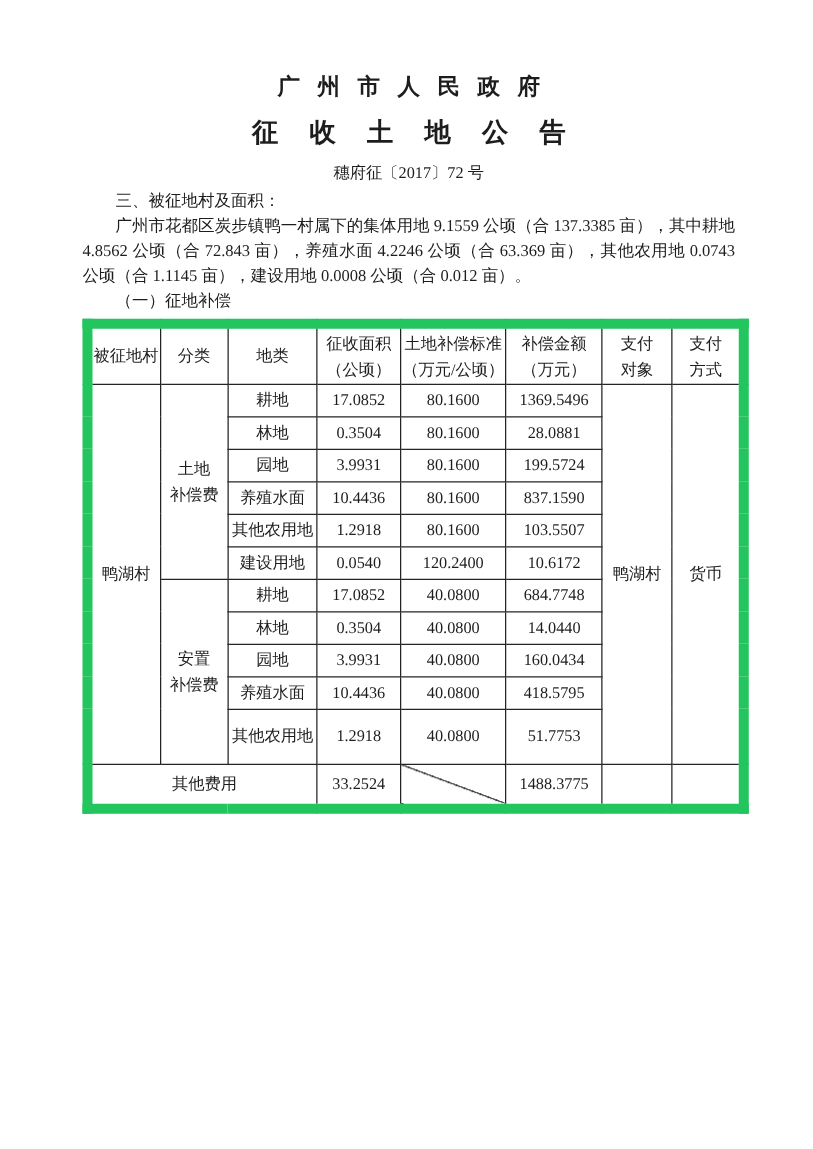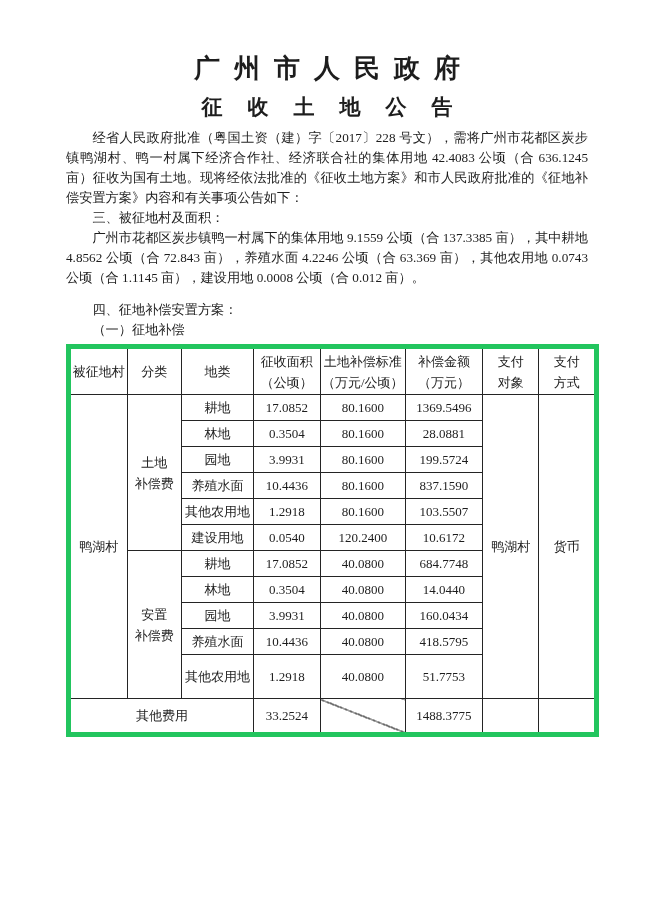--- a/index.html
+++ b/index.html
@@ -10,21 +10,21 @@
     margin: 0 auto;
     background: #ffffff;
     box-sizing: border-box;
     padding: 54px 62px 0 66px;
     font-family: "Liberation Serif", "DejaVu Serif", serif;
     color: #1d1d1d;
     overflow: hidden;
   }
   .doc-title {
     margin: 0;
-    font-size: 26px;
+    font-size: 18px;
     font-weight: bold;
     text-align: center;
     letter-spacing: 14px;
     padding-left: 14px;
     line-height: 30px;
   }
   .doc-subtitle {
     margin: 10px 0 0 0;
     font-size: 21px;
     font-weight: bold;
@@ -49,21 +49,21 @@
     text-indent: 2em;
     word-break: break-all;
   }
   .body-text p.spacer-before { margin-top: 12px; }
 
   table.comp-table {
     border-collapse: collapse;
     table-layout: fixed;
     width: 533px;
     margin-top: 4px;
-    border: 5px solid #22c55e;
+    border: 8px solid #22c55e;
   }
   .comp-table th, .comp-table td {
     border: 1px solid #242424;
     text-align: center;
     vertical-align: middle;
     font-size: 13px;
     font-weight: normal;
     padding: 0;
     line-height: 20px;
     overflow: hidden;
@@ -81,26 +81,25 @@
   }
   .two-line div { line-height: 21px; }
 </style>
 </head>
 <body>
 
 <div class="page">
 
   <h1 class="doc-title">广州市人民政府</h1>
   <h2 class="doc-subtitle">征收土地公告</h2>
+  <div class="doc-number">穗府征〔2017〕72 号</div>
 
   <div class="body-text">
-    <p>经省人民政府批准（粤国土资（建）字〔2017〕228 号文），需将广州市花都区炭步镇鸭湖村、鸭一村属下经济合作社、经济联合社的集体用地 42.4083 公顷（合 636.1245 亩）征收为国有土地。现将经依法批准的《征收土地方案》和市人民政府批准的《征地补偿安置方案》内容和有关事项公告如下：</p>
     <p>三、被征地村及面积：</p>
     <p>广州市花都区炭步镇鸭一村属下的集体用地 9.1559 公顷（合 137.3385 亩），其中耕地 4.8562 公顷（合 72.843 亩），养殖水面 4.2246 公顷（合 63.369 亩），其他农用地 0.0743 公顷（合 1.1145 亩），建设用地 0.0008 公顷（合 0.012 亩）。</p>
-    <p class="spacer-before">四、征地补偿安置方案：</p>
     <p>（一）征地补偿</p>
   </div>
 
   <table class="comp-table">
     <colgroup>
       <col style="width:57px">
         <col style="width:53px">
         <col style="width:70px">
         <col style="width:65px">
       <col style="width:83px">

